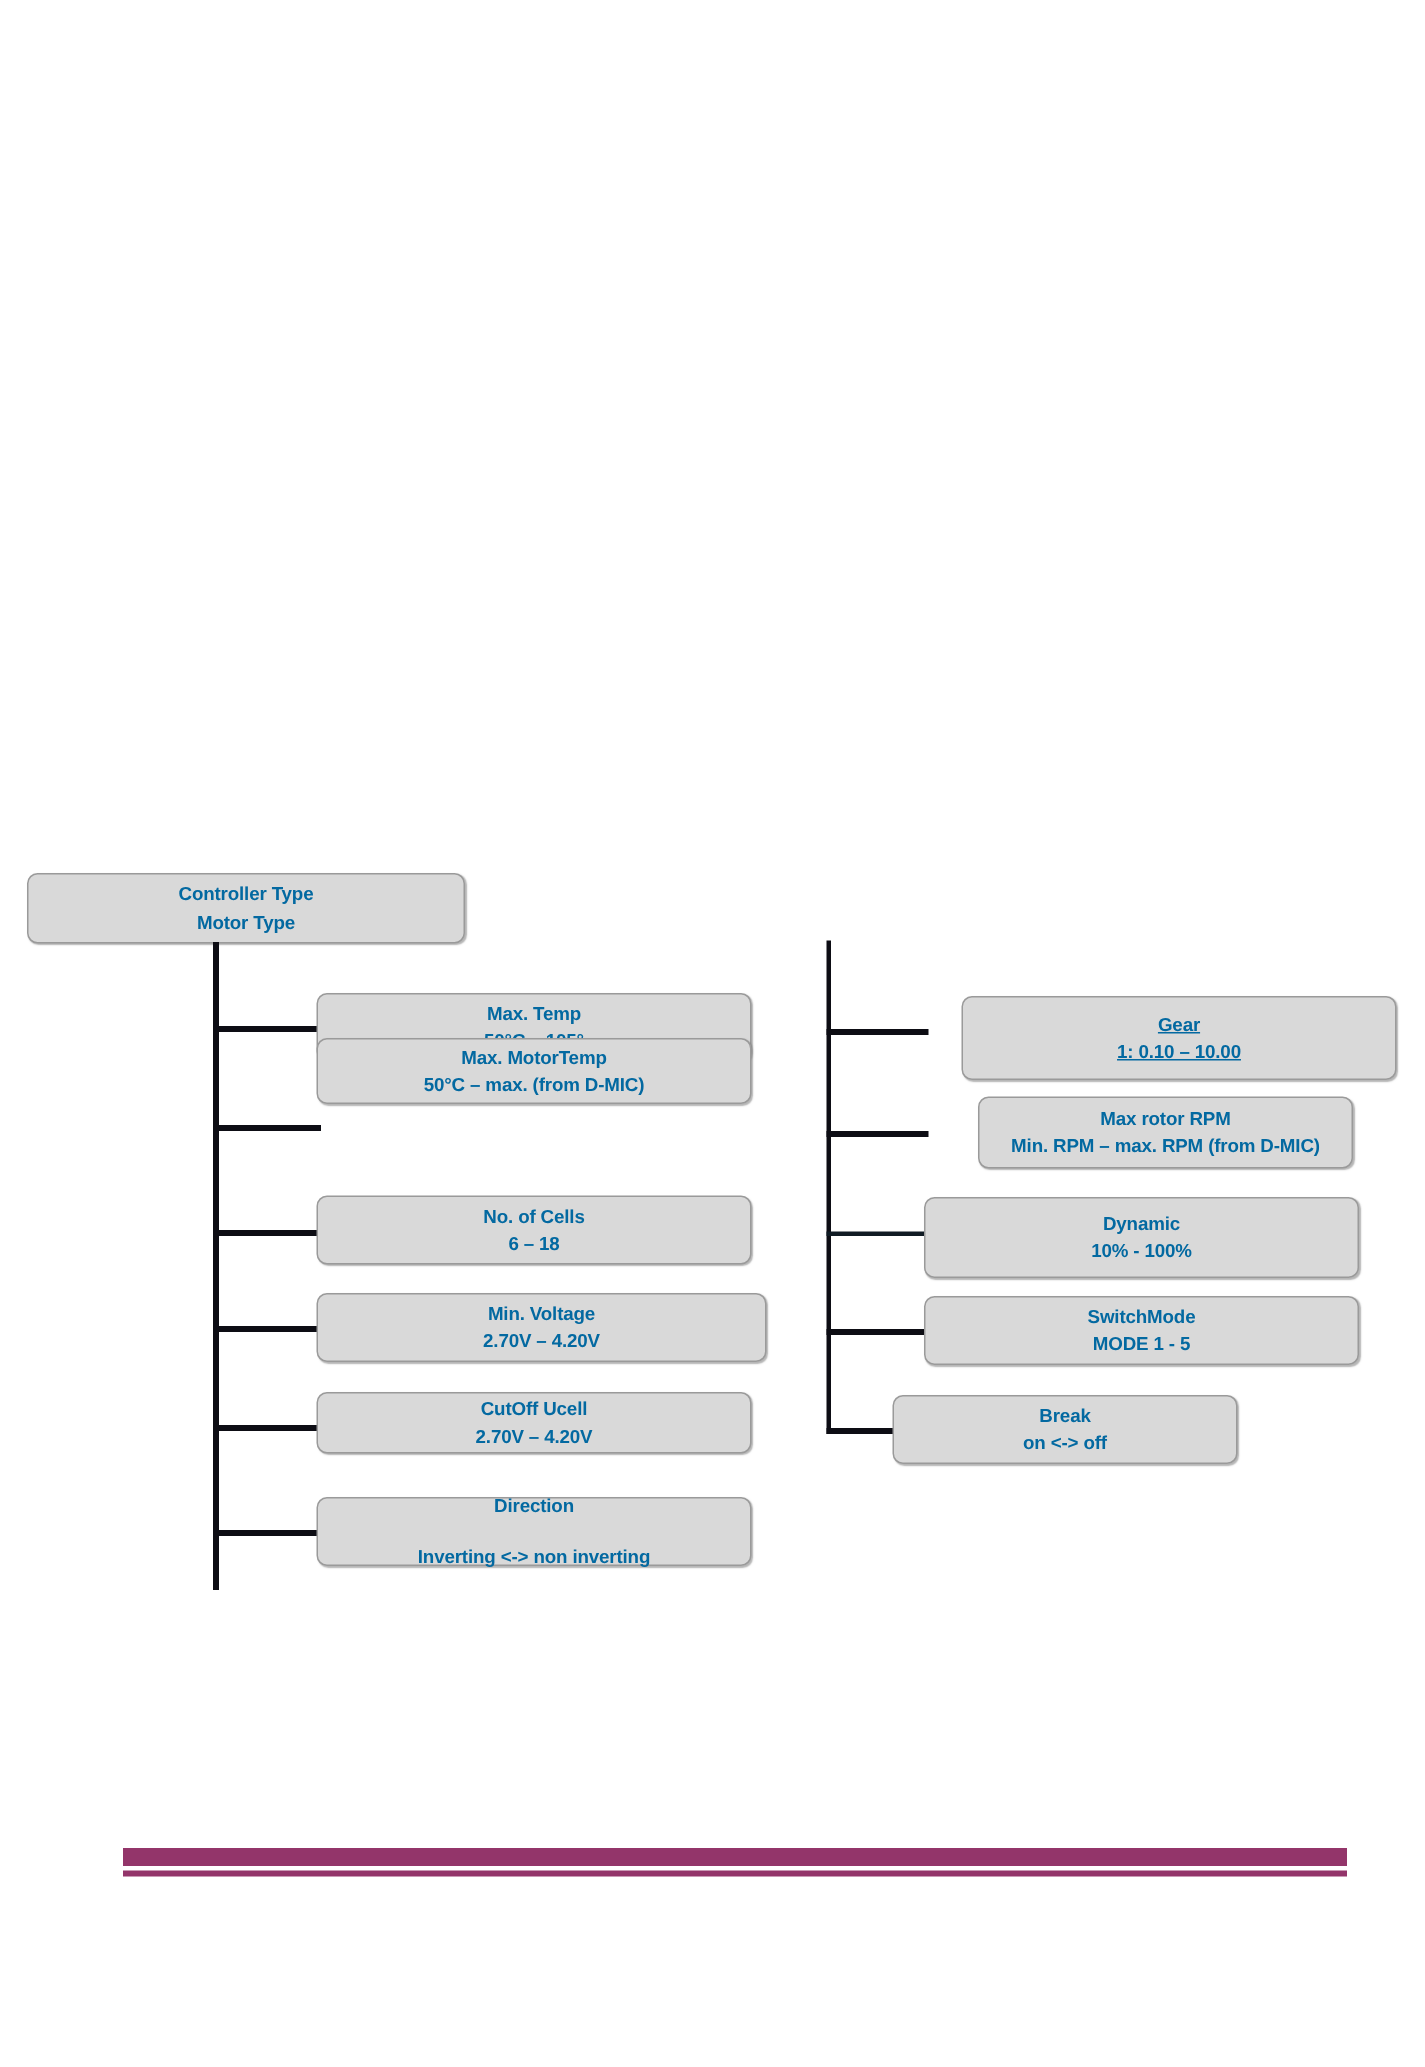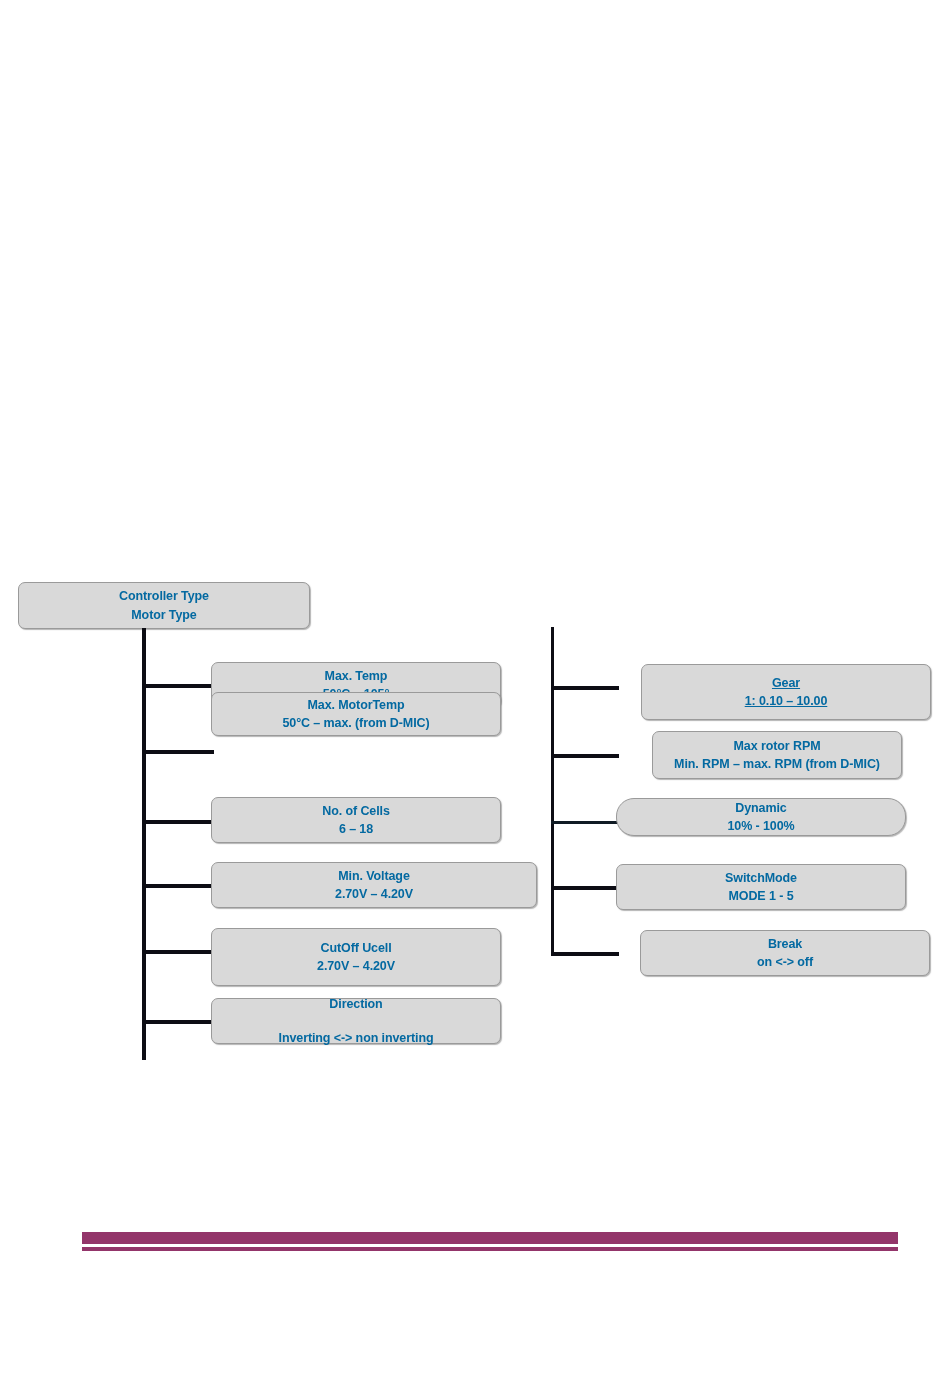--- a/index.html
+++ b/index.html
@@ -121,26 +121,26 @@
     <div class="node" style="left:211px; top:692px; width:290px; height:44px;">
       <span class="line1">Max. MotorTemp</span>
       <span class="line2">50°C – max. (from D-MIC)</span>
     </div>
 
     <div class="node" style="left:211px; top:797px; width:290px; height:46px;">
       <span class="line1">No. of Cells</span>
       <span class="line2">6 – 18</span>
     </div>
 
-    <div class="node" style="left:211px; top:862px; width:326px; height:46px;">
+    <div class="node" style="left:211px; top:862px; width:300px; height:46px;">
       <span class="line1">Min. Voltage</span>
       <span class="line2">2.70V – 4.20V</span>
     </div>
 
-    <div class="node" style="left:211px; top:928px; width:290px; height:58px;">
+    <div class="node" style="left:211px; top:928px; width:290px; height:41px;">
       <span class="line1">CutOff Ucell</span>
       <span class="line2">2.70V – 4.20V</span>
     </div>
 
     <div class="node" style="left:211px; top:998px; width:290px; height:46px;gap:15px;">
       <span class="line1">Direction</span>
       <span class="line2">Inverting &lt;-&gt; non inverting</span>
     </div>
 
     <div class="trunk right-trunk" style="left:551px; top:627px; height:329px;"></div>
@@ -154,31 +154,31 @@
     <div class="node" style="left:641px; top:664px; width:290px; height:56px;text-decoration:underline;">
       <span class="line1">Gear</span>
       <span class="line2">1: 0.10 – 10.00</span>
     </div>
 
     <div class="node" style="left:616px; top:731px; width:250px; height:48px;margin-left:36px;">
       <span class="line1">Max rotor RPM</span>
       <span class="line2">Min. RPM – max. RPM (from D-MIC)</span>
     </div>
 
-    <div class="node" style="left:616px; top:798px; width:290px; height:38px;border-radius:18px;">
+    <div class="node" style="left:616px; top:798px; width:290px; height:54px;">
       <span class="line1">Dynamic</span>
       <span class="line2">10% - 100%</span>
     </div>
 
     <div class="node" style="left:616px; top:864px; width:290px; height:46px;">
       <span class="line1">SwitchMode</span>
       <span class="line2">MODE 1 - 5</span>
     </div>
 
-    <div class="node" style="left:640px; top:930px; width:290px; height:46px;">
+    <div class="node" style="left:595px; top:930px; width:230px; height:46px;">
       <span class="line1">Break</span>
       <span class="line2">on &lt;-&gt; off</span>
     </div>
 
   </div>
 
   <div class="footer-rules" style="left:0; top:0; width:950px; height:1378px;">
     <div class="rule-thick" style="left:82px; top:1232px; width:816px; height:12px;"></div>
     <div class="rule-thin" style="left:82px; top:1247px; width:816px; height:4px;"></div>
   </div>

